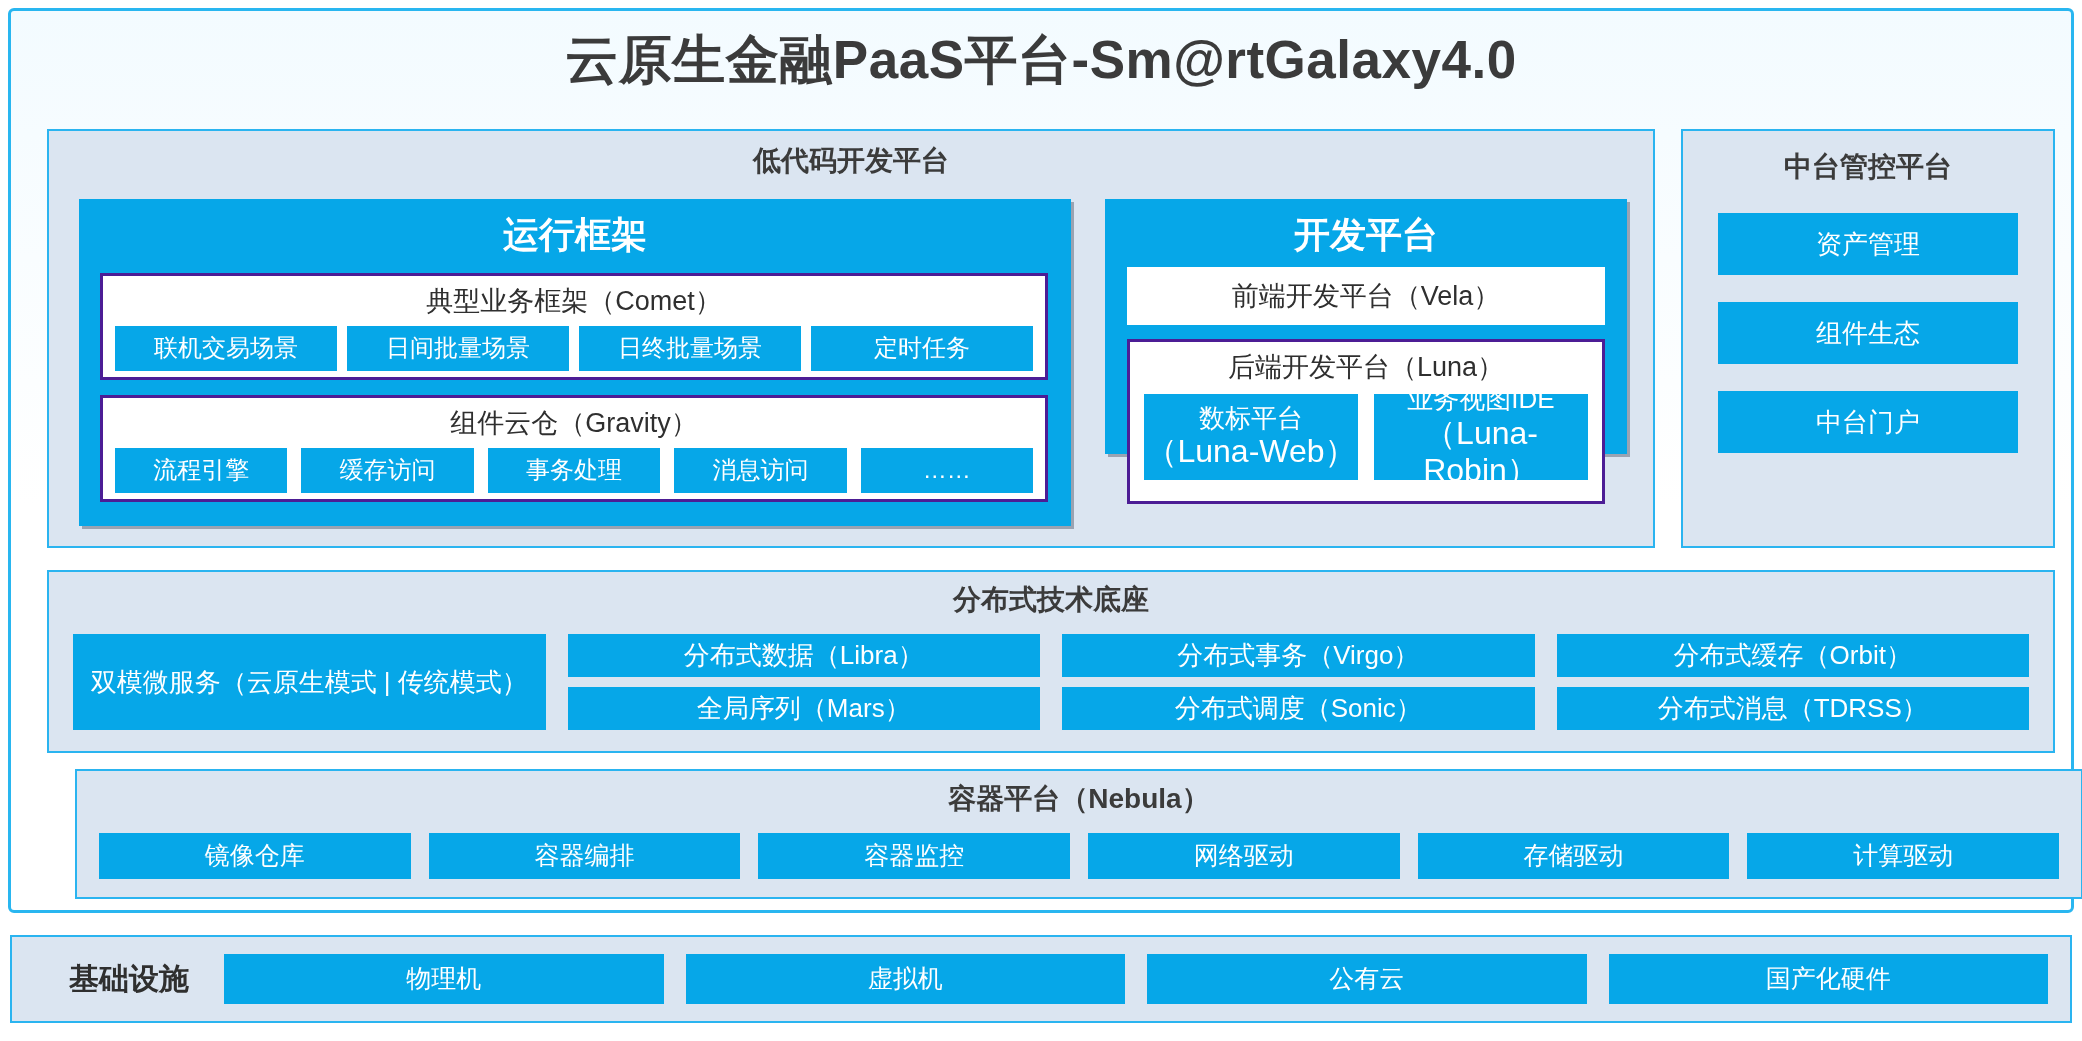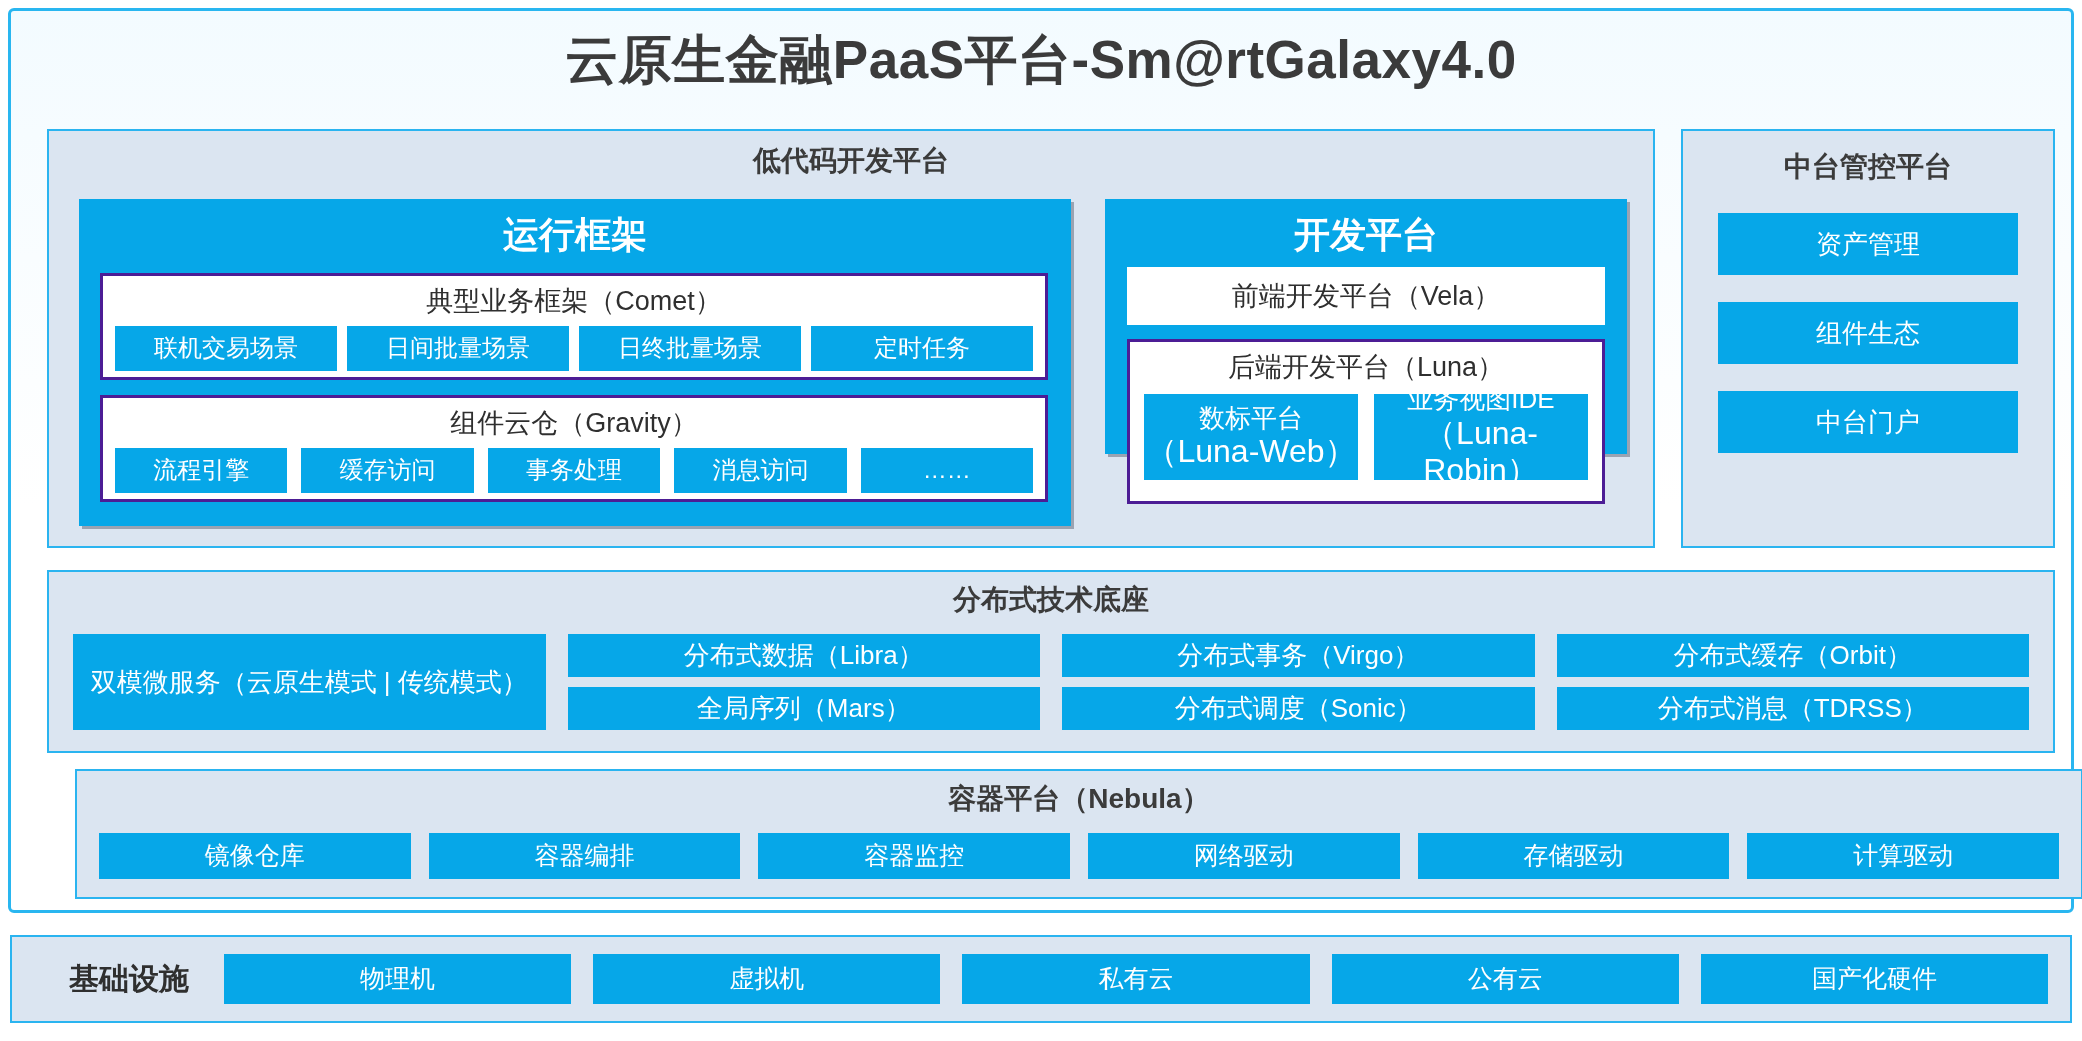--- a/index.html
+++ b/index.html
@@ -308,19 +308,18 @@
       </div>
     </div>
 
   </div>
 
   <div class="panel" id="infra-panel">
     <div id="infra-label">基础设施</div>
     <div id="infra-chips">
       <div class="chip">物理机</div>
       <div class="chip">虚拟机</div>
-      <div class="chip">私有云</div>
       <div class="chip">公有云</div>
       <div class="chip">国产化硬件</div>
     </div>
   </div>
 
 </div>
 
 </body></html>

